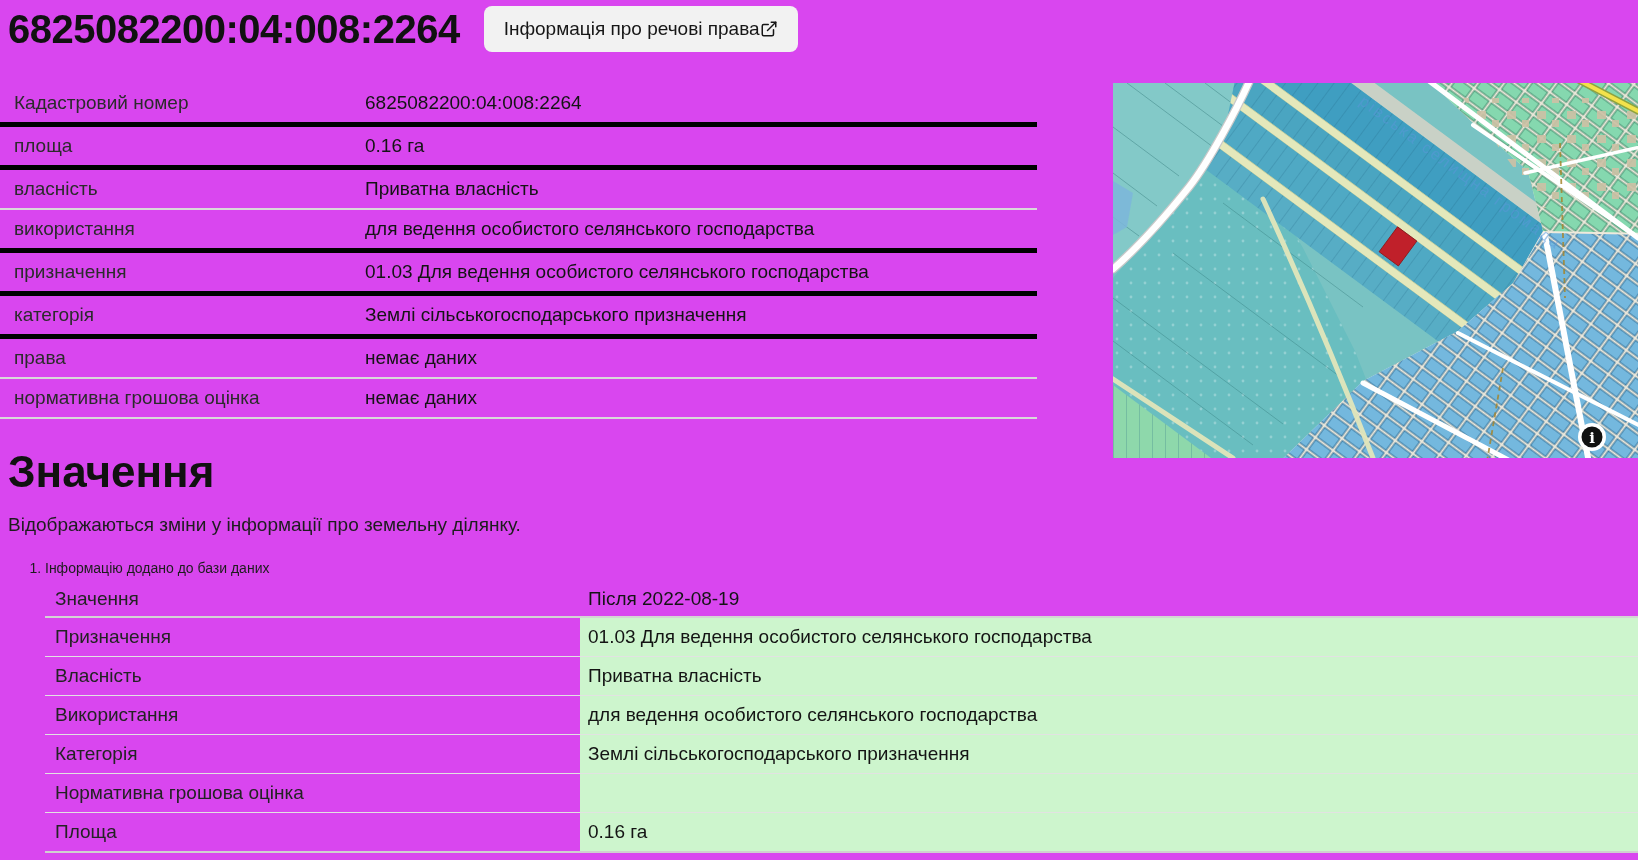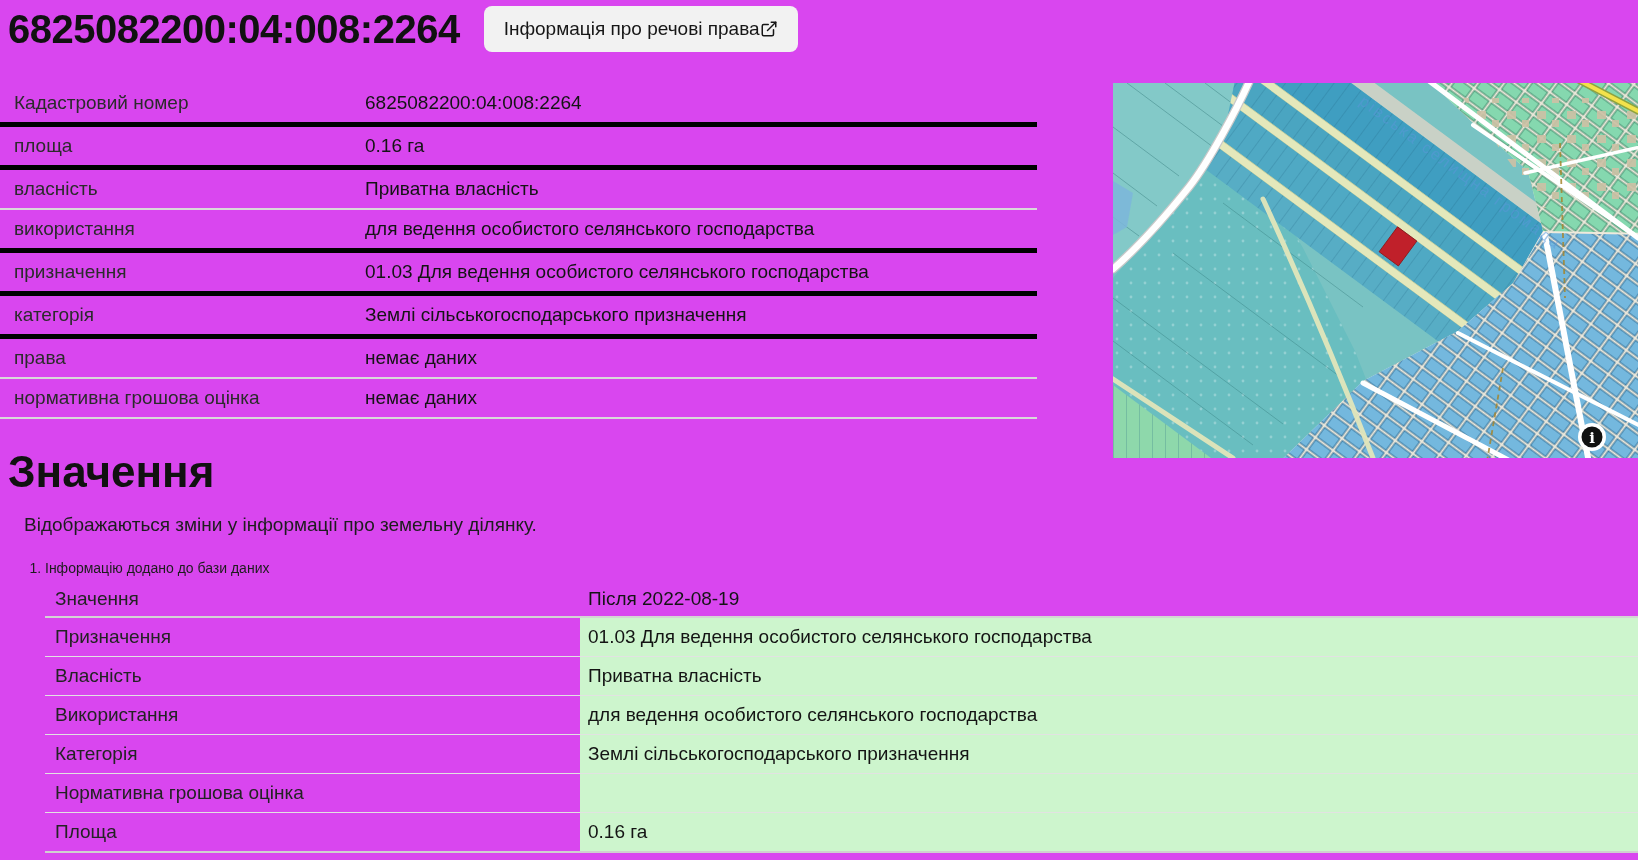--- a/index.html
+++ b/index.html
@@ -21,21 +21,21 @@
   .dlabel{flex:0 0 351px;padding-left:14px;font-size:19px;color:#2b2b2b;}
   .dvalue{font-size:19px;color:#141414;}
 
   
   .map-box{position:absolute;left:1113px;top:83px;width:525px;height:375px;cursor:grab;}
   .map-box svg{display:block;width:100%;height:100%;}
 
   
   .history{position:absolute;left:0;top:448px;width:1638px;}
   .history h2{margin:0 0 0 8px;font-size:44px;line-height:48px;font-weight:600;color:#111;}
-  .hist-desc{margin:18px 0 0 24px;font-size:19px;color:#1d1d1d;}
+  .hist-desc{margin:18px 0 0 8px;font-size:19px;color:#1d1d1d;}
   .hist-list{margin:24px 0 0 0;padding:0 0 0 45px;font-size:14px;color:#1d1d1d;}
   .hist-list li{margin:0;}
   .htable{margin:6px 9px 0 45px;width:1593px;}
   .hrow{display:flex;align-items:stretch;height:38px;border-bottom:1px solid #e2e2e2;}
   .hrow.hhead{height:34px;border-bottom:2px solid #d4d4d4;}
   .hrow.last{border-bottom:2px solid #cfcfcf;}
   .hlabel{flex:0 0 525px;padding-left:10px;font-size:19px;color:#232323;display:flex;align-items:center;}
   .hvalue{flex:1;padding-left:8px;font-size:19px;color:#141414;display:flex;align-items:center;}
   .hrow.green .hvalue{background:var(--highlight,#cdf5cd);}
 </style>

